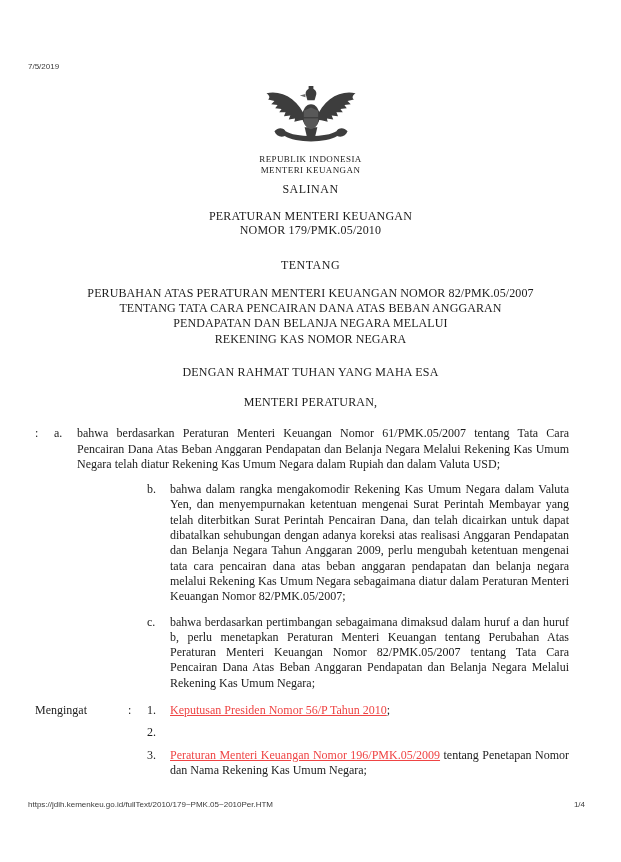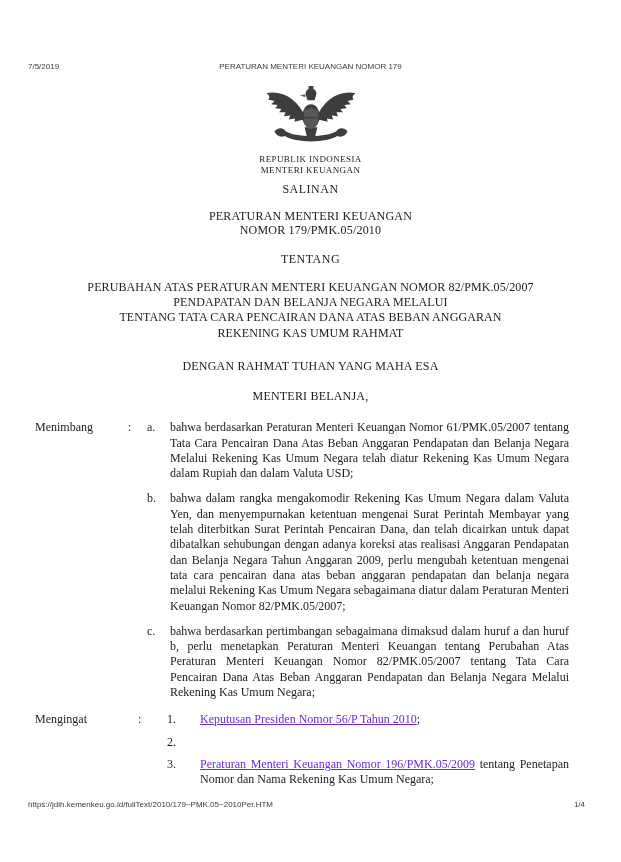--- a/index.html
+++ b/index.html
@@ -40,53 +40,52 @@
   .ministry-block {
     margin-top: 2px;
     text-align: center;
     font-size: 9px;
     line-height: 10.5px;
     letter-spacing: 0.4px;
   }
   .center { text-align: center; }
   .salinan { margin-top: 7px; letter-spacing: 0.5px; }
   .doc-heading { margin-top: 11px; line-height: 14.5px; letter-spacing: 0.2px; }
-  .tentang { margin-top: 14px; letter-spacing: 0.5px; }
+  .tentang { margin-top: 20px; letter-spacing: 0.5px; }
   .subject { margin-top: 13px; line-height: 15.2px; letter-spacing: 0.1px; }
   .invocation { margin-top: 18px; letter-spacing: 0.2px; }
   .authority { margin-top: 15px; letter-spacing: 0.2px; }
 
   .doc-section { margin-top: 16px; }
   .doc-section.mengingat { margin-top: 12px; }
   .doc-row {
     display: flex;
     margin-left: 35px;
     margin-right: 52px;
     margin-bottom: 10px;
   }
-  .mengingat .doc-row { margin-bottom: 7px; gap: 10px; }
+  .mengingat .doc-row { margin-bottom: 7px; }
   .doc-row:last-child { margin-bottom: 0; }
   .doc-label  { width: 93px; flex: none; }
   .doc-colon  { width: 19px; flex: none; }
   .doc-marker { width: 23px; flex: none; }
   .doc-text   { flex: 1; text-align: justify; }
   a.doc-link {
-    color: #6d28d9;
+    color: #ef4444;
     text-decoration: underline;
     cursor: pointer;
   }
 </style>
 </head>
 <body>
 
 <div class="page">
 
   <div class="print-header">
     <span class="ph-date">7/5/2019</span>
-    <span class="ph-title">PERATURAN MENTERI KEUANGAN NOMOR 179</span>
   </div>
 
   <div class="content">
 
     <div class="emblem-wrap">
       <span>
         <svg width="96" height="62" viewBox="0 0 120 78" aria-hidden="true">
           <g fill="#3d3d3d">
 
             <path d="M54 42 C44 16 24 5 4 9 C9 13 8 15 6 17 L14 19 10 23 18 24 15 28 23 29 20 33 28 33 26 38 34 37 32 42 40 41 39 45 47 43 Z"></path>
@@ -119,32 +118,31 @@
 
     <div class="center doc-heading">
       <div>PERATURAN MENTERI KEUANGAN</div>
       <div>NOMOR 179/PMK.05/2010</div>
     </div>
 
     <div class="center tentang">TENTANG</div>
 
     <div class="center subject">
       <div>PERUBAHAN ATAS PERATURAN MENTERI KEUANGAN NOMOR 82/PMK.05/2007</div>
+      <div>TENTANG TATA CARA PENCAIRAN DANA ATAS BEBAN ANGGARAN</div>
       <div>PENDAPATAN DAN BELANJA NEGARA MELALUI</div>
-      <div>TENTANG TATA CARA PENCAIRAN DANA ATAS BEBAN ANGGARAN</div>
-      <div>REKENING KAS UMUM RAHMAT</div>
+      <div>REKENING KAS NOMOR NEGARA</div>
     </div>
 
     <div class="center invocation">DENGAN RAHMAT TUHAN YANG MAHA ESA</div>
 
-    <div class="center authority">MENTERI BELANJA,</div>
+    <div class="center authority">MENTERI PERATURAN,</div>
 
     <div class="doc-section menimbang">
       <div class="doc-row">
-        <div class="doc-label">Menimbang</div>
         <div class="doc-colon">:</div>
         <div class="doc-marker">a.</div>
         <div class="doc-text">bahwa berdasarkan Peraturan Menteri Keuangan Nomor 61/PMK.05/2007 tentang Tata Cara Pencairan Dana Atas Beban Anggaran Pendapatan dan Belanja Negara Melalui Rekening Kas Umum Negara telah diatur Rekening Kas Umum Negara dalam Rupiah dan dalam Valuta USD;</div>
       </div>
       <div class="doc-row">
         <div class="doc-label"></div>
         <div class="doc-colon"></div>
         <div class="doc-marker">b.</div>
         <div class="doc-text">bahwa dalam rangka mengakomodir Rekening Kas Umum Negara dalam Valuta Yen, dan menyempurnakan ketentuan mengenai Surat Perintah Membayar yang telah diterbitkan Surat Perintah Pencairan Dana, dan telah dicairkan untuk dapat dibatalkan sehubungan dengan adanya koreksi atas realisasi Anggaran Pendapatan dan Belanja Negara Tahun Anggaran 2009, perlu mengubah ketentuan mengenai tata cara pencairan dana atas beban anggaran pendapatan dan belanja negara melalui Rekening Kas Umum Negara sebagaimana diatur dalam Peraturan Menteri Keuangan Nomor 82/PMK.05/2007;</div>
       </div>

